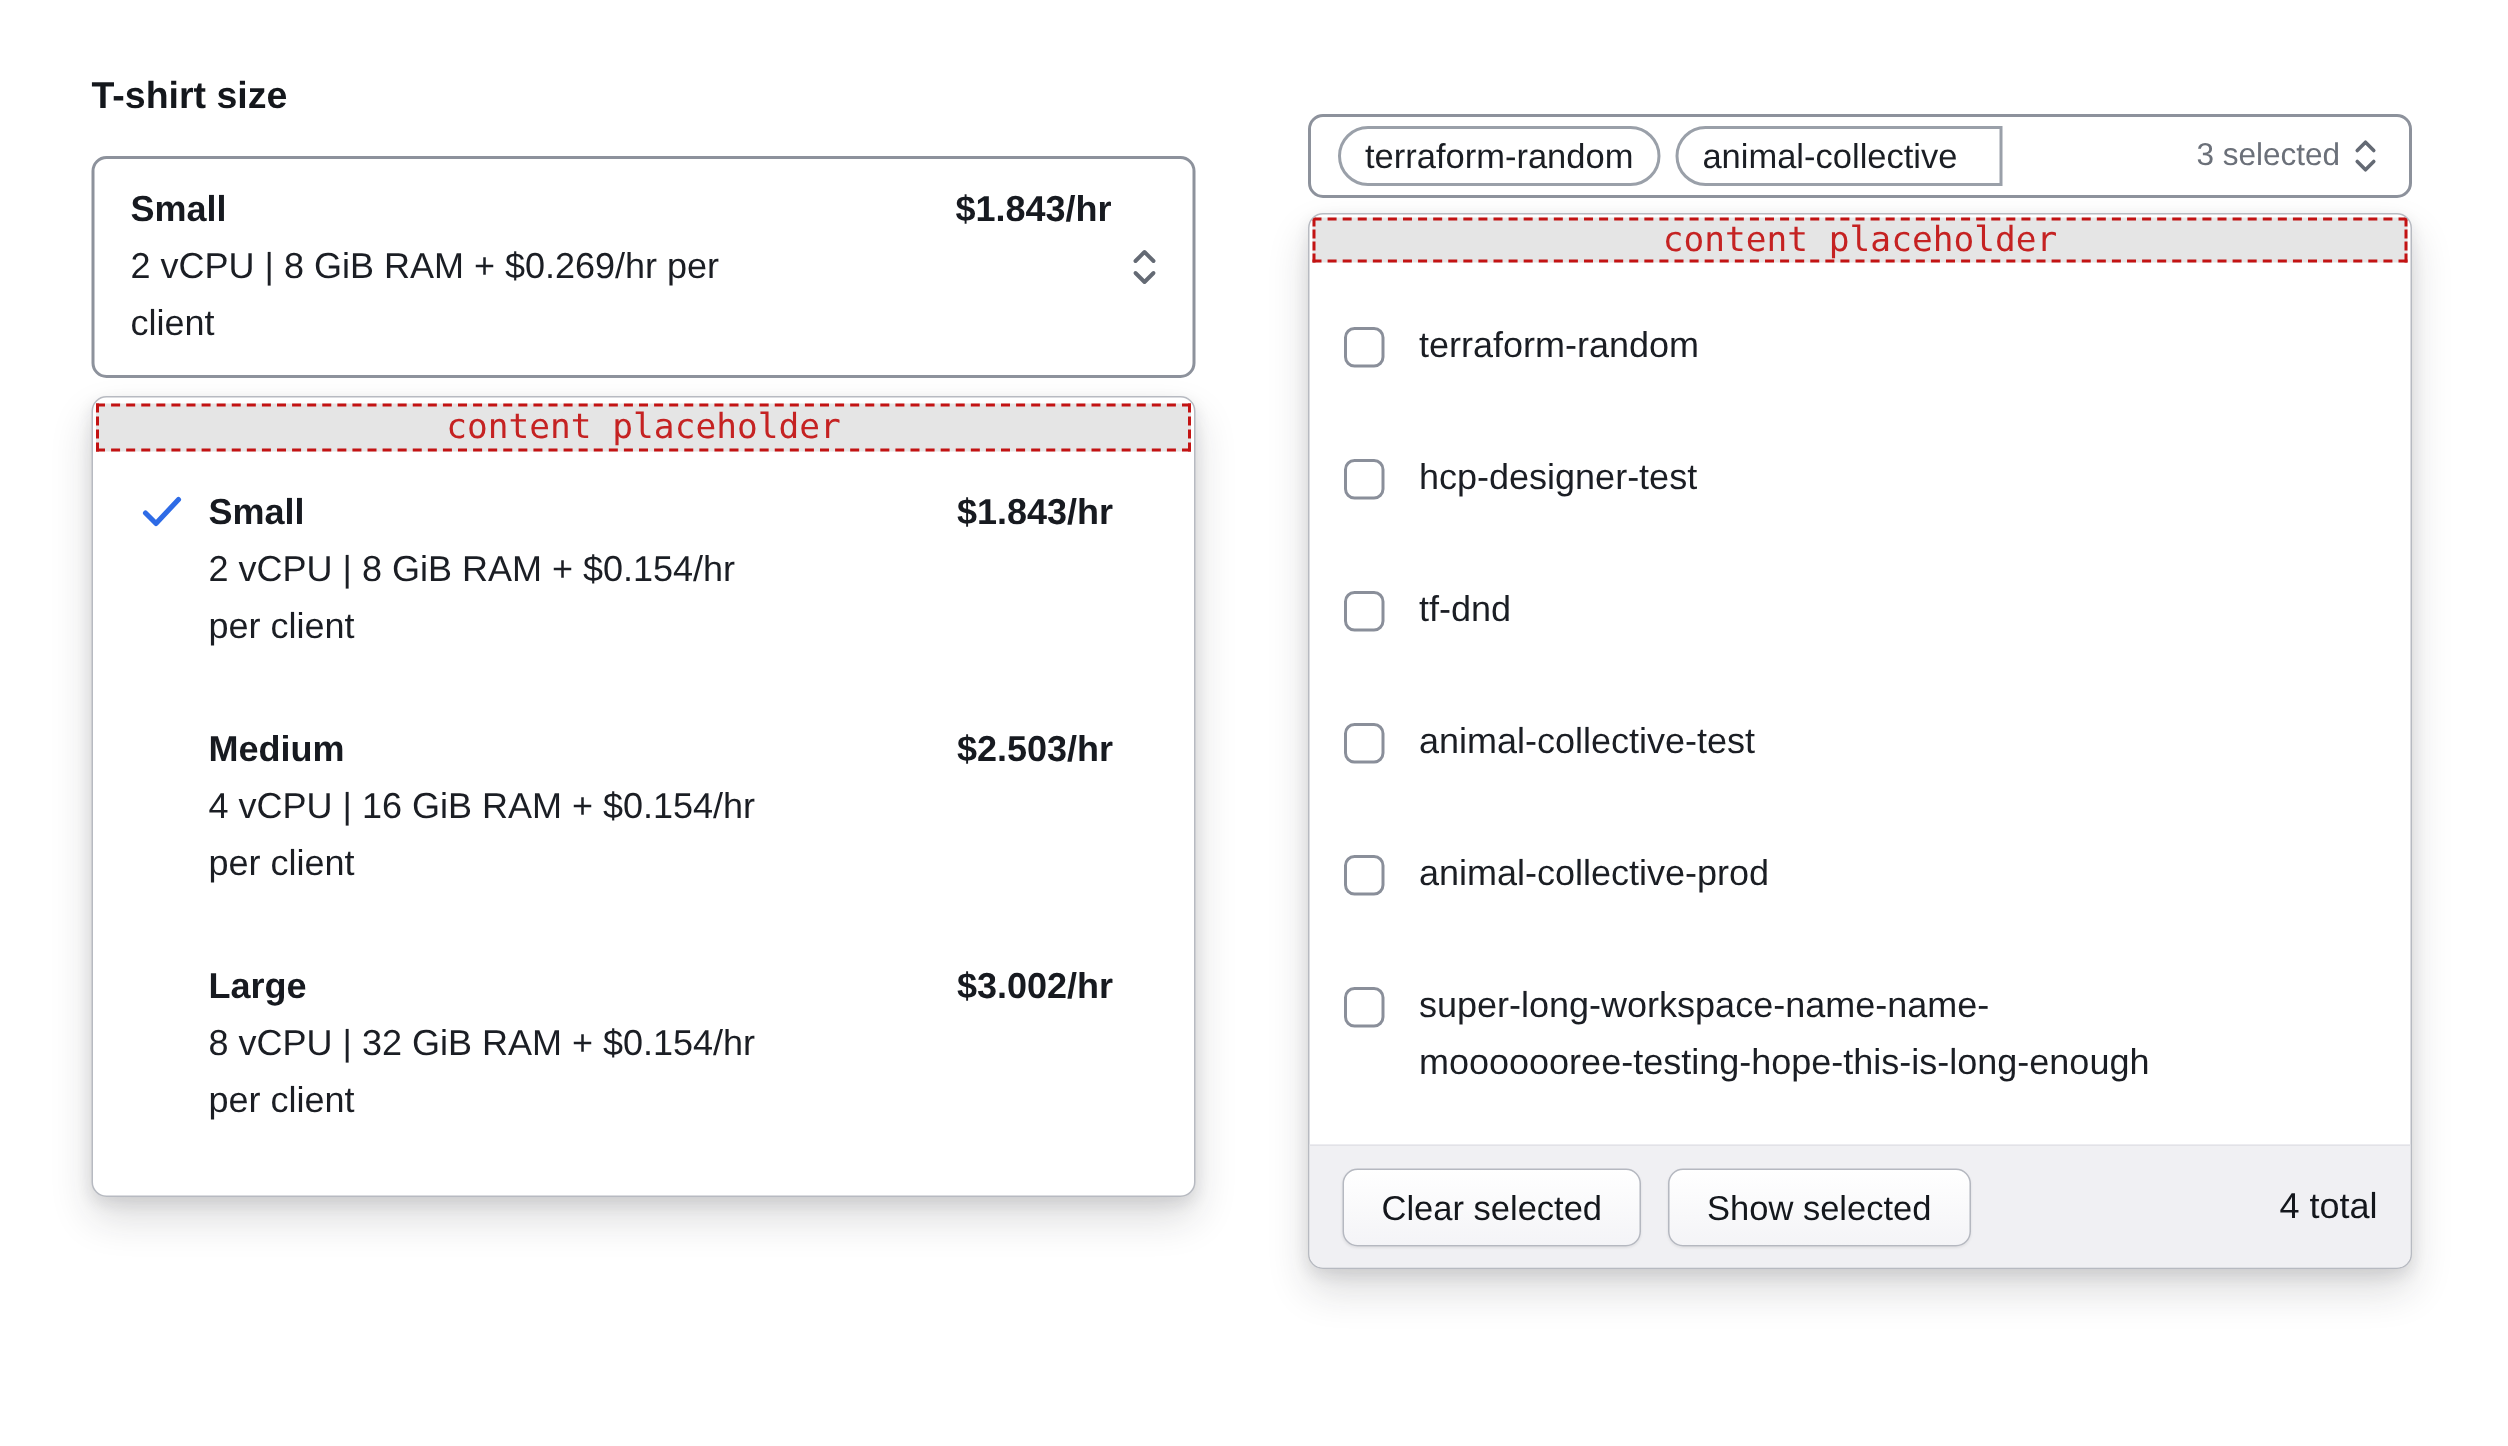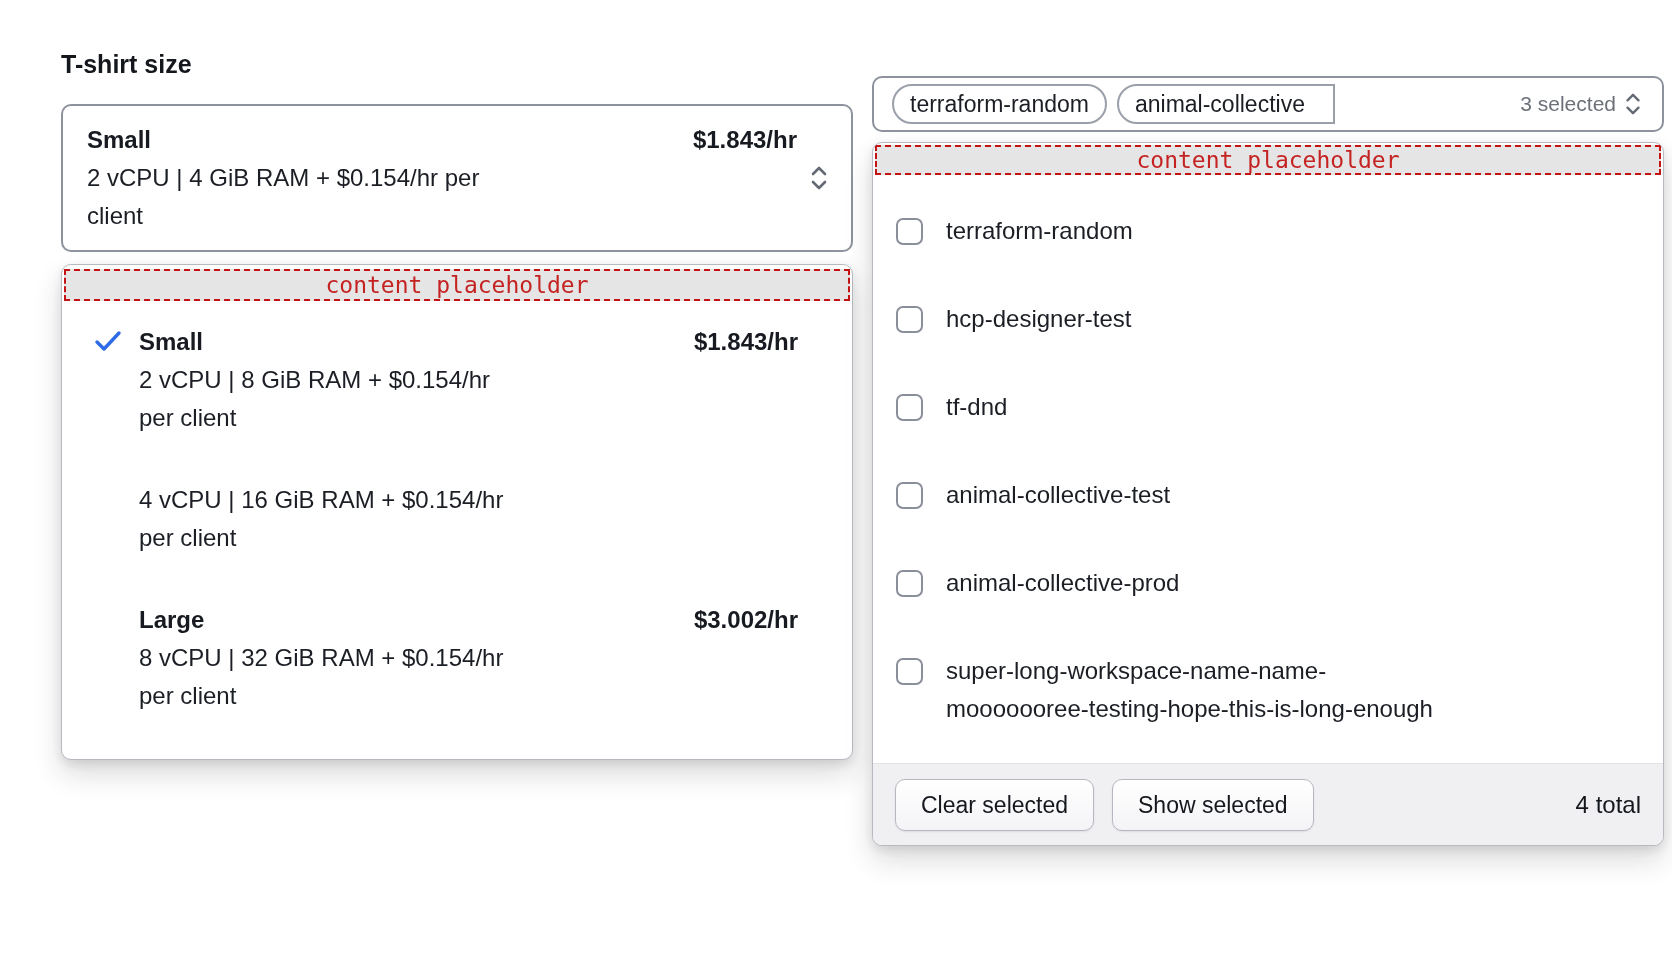--- a/index.html
+++ b/index.html
@@ -1,21 +1,21 @@
 <!DOCTYPE html>
 <html><head>
 <meta charset="utf-8">
 <style>
   html,body{margin:0;padding:0;background:#ffffff;}
   body{
     width:1672px;height:964px;position:relative;
     font-family:"Liberation Sans","DejaVu Sans",sans-serif;
     color:#171a20;-webkit-font-smoothing:antialiased;
   }
-  .col{position:absolute;top:50px;width:792px;}
+  .col{position:absolute;top:50px;width:736px;}
   .col-left{left:61px;}
   .col-right{left:872px;}
   .field-label{font-size:25px;font-weight:700;color:#14171c;line-height:28px;}
 
   
   .select-trigger{
     margin-top:26px;position:relative;box-sizing:border-box;
     background:#fff;border:2px solid #8d929c;border-radius:10px;
   }
   .lt{height:148px;padding:15px 24px;}
@@ -87,21 +87,21 @@
   svg{display:block;}
 </style>
 </head>
 <body>
 
 <div class="col col-left">
   <div class="field-label">T-shirt size</div>
 
   <div class="select-trigger lt">
     <div class="opt-title">Small</div>
-    <div class="opt-desc">2 vCPU | 4 GiB RAM + $0.154/hr per
+    <div class="opt-desc">2 vCPU | 8 GiB RAM + $0.269/hr per
 client</div>
     <div class="opt-price">$1.843/hr</div>
     <span class="chevrons">
       <svg width="24" height="30" viewBox="0 0 24 30" fill="none" stroke="#646a74" stroke-width="2.6" stroke-linecap="round" stroke-linejoin="round">
         <path d="M6 11 L12 5 L18 11"></path>
           <path d="M6 19 L12 25 L18 19"></path>
       </svg>
     </span>
   </div>
 
@@ -120,20 +120,24 @@
           <span class="p">$1.843/hr</span>
         </span>
         <span class="d">2 vCPU | 8 GiB RAM + $0.154/hr
 per client</span>
       </span>
     </div>
 
     <div class="tshirt-option">
       <span class="checkcol"></span>
       <span class="optbody">
+        <span class="titlerow">
+          <span class="t">Medium</span>
+          <span class="p">$2.503/hr</span>
+        </span>
         <span class="d">4 vCPU | 16 GiB RAM + $0.154/hr
 per client</span>
       </span>
     </div>
 
     <div class="tshirt-option">
       <span class="checkcol"></span>
       <span class="optbody">
         <span class="titlerow">
           <span class="t">Large</span>

